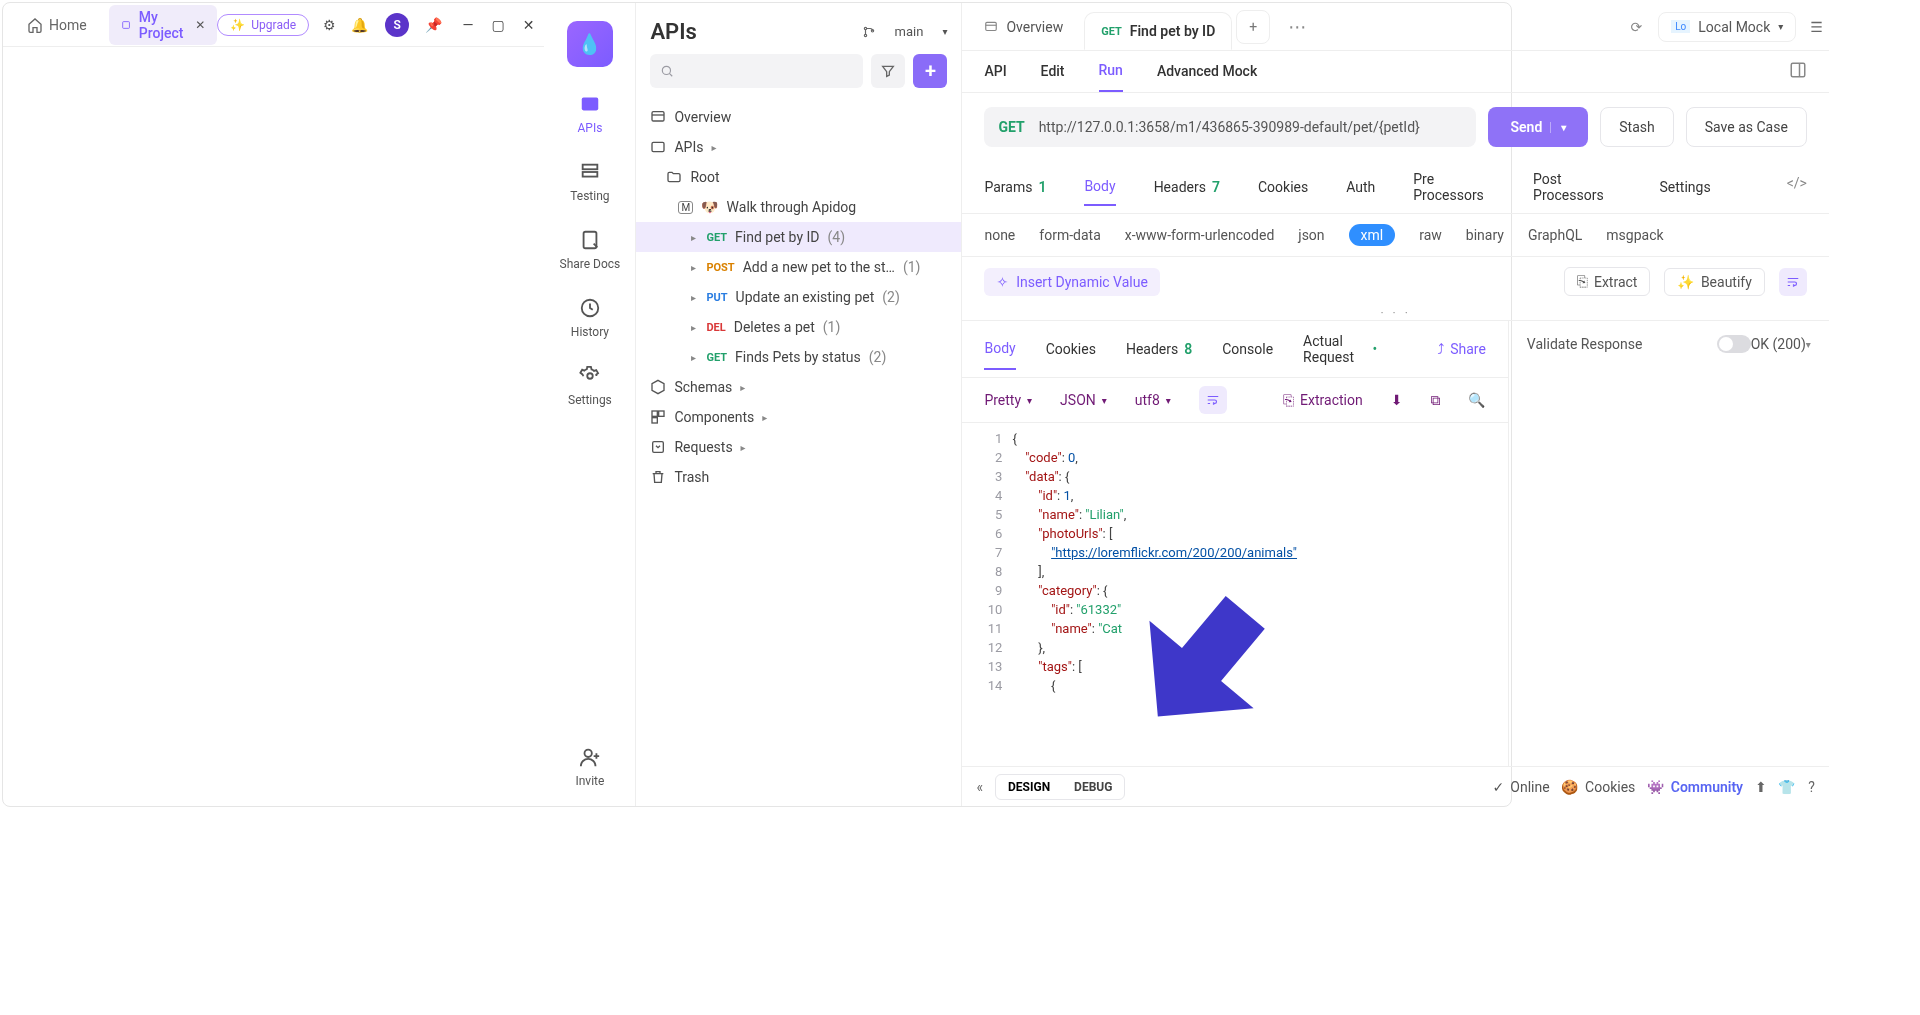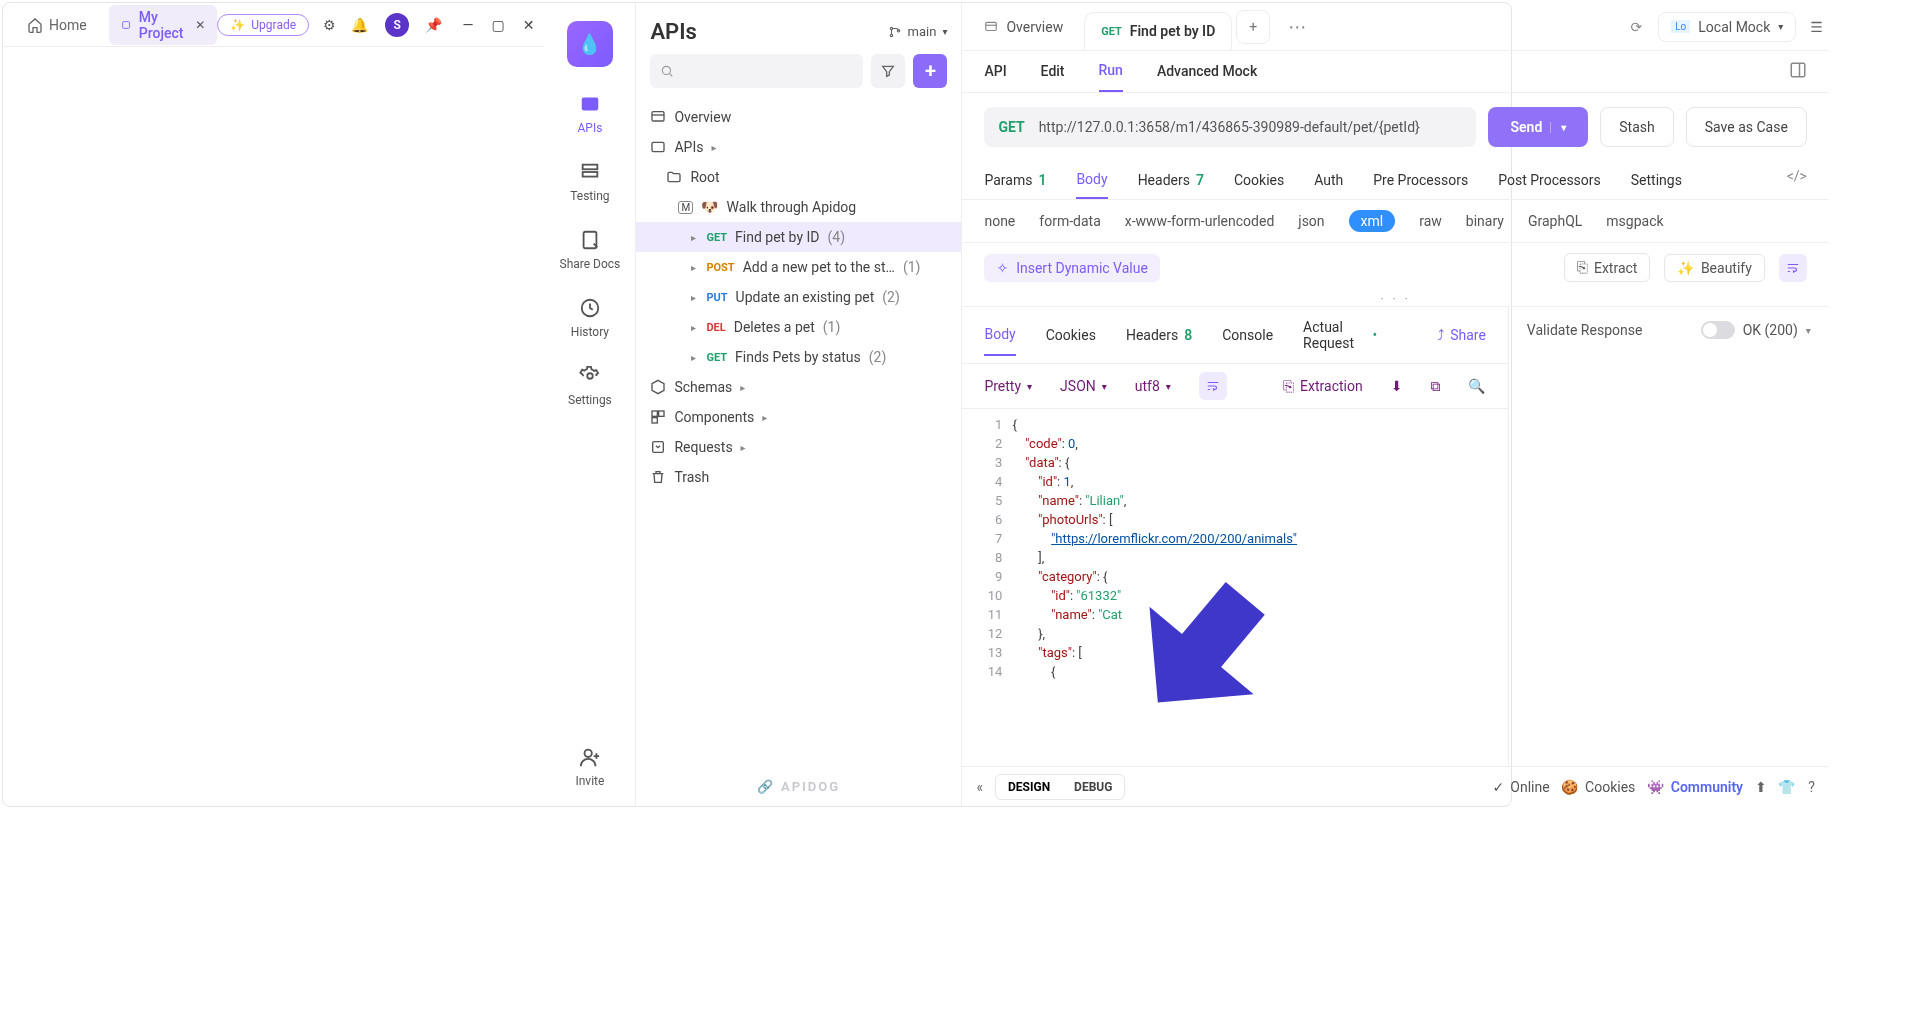--- a/index.html
+++ b/index.html
@@ -18,21 +18,21 @@
 .body{flex:1;display:flex;min-height:0;}
 .railbar{width:92px;border-right:1px solid #eee;display:flex;flex-direction:column;align-items:center;padding-top:18px;gap:26px;}
 .logo-box{width:46px;height:46px;border-radius:10px;background:linear-gradient(135deg,#9b66ff,#7c5cff);display:flex;align-items:center;justify-content:center;color:#fff;font-size:20px;}
 .rail-item{display:flex;flex-direction:column;align-items:center;gap:6px;color:#555;font-size:12px;cursor:pointer;}
 .rail-item svg{width:22px;height:22px;}
 .rail-item.active{color:#7c5cff;}
 .rail-spacer{flex:1;}
 .sidebar{width:326px;border-right:1px solid #eee;display:flex;flex-direction:column;}
 .side-head{display:flex;align-items:center;justify-content:space-between;padding:16px 14px 10px 14px;}
 .side-head h2{font-size:22px;font-weight:600;}
-.branch-sel{display:flex;align-items:center;gap:6px;color:#555;font-size:13px;}
+.branch-sel{display:flex;align-items:center;gap:19px;color:#555;font-size:13px;}
 .side-tools{display:flex;gap:8px;padding:0 14px 10px;}
 .search-stub{flex:1;height:34px;background:#f3f3f5;border-radius:6px;display:flex;align-items:center;padding:0 10px;color:#9b9ba3;}
 .sq-btn{width:34px;height:34px;border-radius:6px;display:flex;align-items:center;justify-content:center;background:#f2f2f4;color:#666;}
 .sq-btn.accent{background:#8a6cf8;color:#fff;font-size:20px;font-weight:600;}
 .tree{flex:1;overflow:auto;padding:4px 0 8px;}
 .trow{display:flex;align-items:center;gap:8px;padding:7px 12px;color:#444;cursor:pointer;}
 .trow.selected{background:#efeafd;}
 .indent0{padding-left:14px;}
 .indent1{padding-left:30px;}
 .indent2{padding-left:42px;}
@@ -59,21 +59,21 @@
 .subtab.active{color:#7c5cff;border-bottom:2px solid #7c5cff;}
 .subtabs .flex{flex:1;}
 .panel-icon{color:#888;padding-bottom:10px;}
 .urlrow{display:flex;gap:12px;padding:14px 22px;}
 .urlbox{flex:1;background:#f3f3f5;border-radius:8px;display:flex;align-items:center;padding:0 14px;height:40px;}
 .urlbox .meth{color:#22a06b;font-weight:700;margin-right:14px;}
 .urlbox .url{color:#555;}
 .send-btn{height:40px;background:#8f72f7;color:#fff;border-radius:8px;padding:0 22px;display:flex;align-items:center;font-weight:600;gap:8px;}
 .send-btn .dd{border-left:1px solid rgba(255,255,255,.4);padding-left:10px;font-size:10px;}
 .ghost-btn{height:40px;border:1px solid #e6e6ea;border-radius:8px;padding:0 18px;display:flex;align-items:center;color:#444;}
-.reqtabs{display:flex;align-items:center;gap:30px;padding:0 22px;border-bottom:1px solid #eee;justify-content:space-between;}
+.reqtabs{display:flex;align-items:center;gap:38px;padding:0 22px;border-bottom:1px solid #eee;justify-content:space-between;}
 .rtab{padding:10px 0;color:#333;cursor:pointer;display:flex;align-items:center;gap:6px;}
 .rtab.active{color:#7c5cff;border-bottom:2px solid #7c5cff;}
 .badge-g{color:#22a06b;font-weight:600;}
 .reqtabs .flex{flex:1;}
 .ctypes{display:flex;align-items:center;gap:24px;padding:10px 22px;border-bottom:1px solid #eee;color:#555;}
 .ctype{cursor:pointer;}
 .ctype.active{background:#2f8fff;color:#fff;padding:3px 12px;border-radius:12px;}
 .dynrow{display:flex;align-items:center;padding:10px 22px;gap:10px;}
 .dyn-chip{background:#f3effd;color:#7c5cff;border-radius:6px;padding:6px 12px;display:flex;align-items:center;gap:8px;}
 .dynrow .flex{flex:1;}
@@ -315,21 +315,20 @@
           <span>Requests</span>
             <span style="font-size:10px;color:#888">▸</span>
         </div>
         <div class="trow indent0">
           <svg width="16" height="16" viewBox="0 0 24 24" fill="none" stroke="#555" stroke-width="2">
               <path d="M4 7h16M9 7V4h6v3M6 7l1 13h10l1-13"></path>
             </svg>
           <span>Trash</span>
         </div>
       </div>
-      <div class="brand-foot">🔗 APIDOG</div>
     </div>
 
     <div class="main">
       <div class="tabbar">
         <div class="ctab">
           <svg width="14" height="14" viewBox="0 0 24 24" fill="none" stroke="#888" stroke-width="2">
               <rect x="3" y="4" width="18" height="14" rx="2"></rect>
               <path d="M3 9h18"></path>
             </svg>
           <span>Overview</span>
@@ -515,21 +514,21 @@
             <div class="arrow-overlay">
               <svg viewBox="0 0 100 100">
                   <path fill="#3e37c9" d="M55 10 L95 50 L55 90 L55 65 L15 65 L15 35 L55 35 Z" transform="rotate(130 50 50)"></path>
                 </svg>
             </div>
           </div>
         </div>
         <div class="resp-right">
           <div class="vr-row">
             <span>Validate Response</span>
-            <div style="display:flex;align-items:center;gap:8px;">
+            <div style="display:flex;align-items:center;gap:0;">
               <div class="toggle"></div>
               <span>OK (200)</span>
               <span style="font-size:10px;color:#888;">▾</span>
             </div>
           </div>
         </div>
       </div>
 
       <div class="footer">
         <span class="collapse-btn">«</span>

